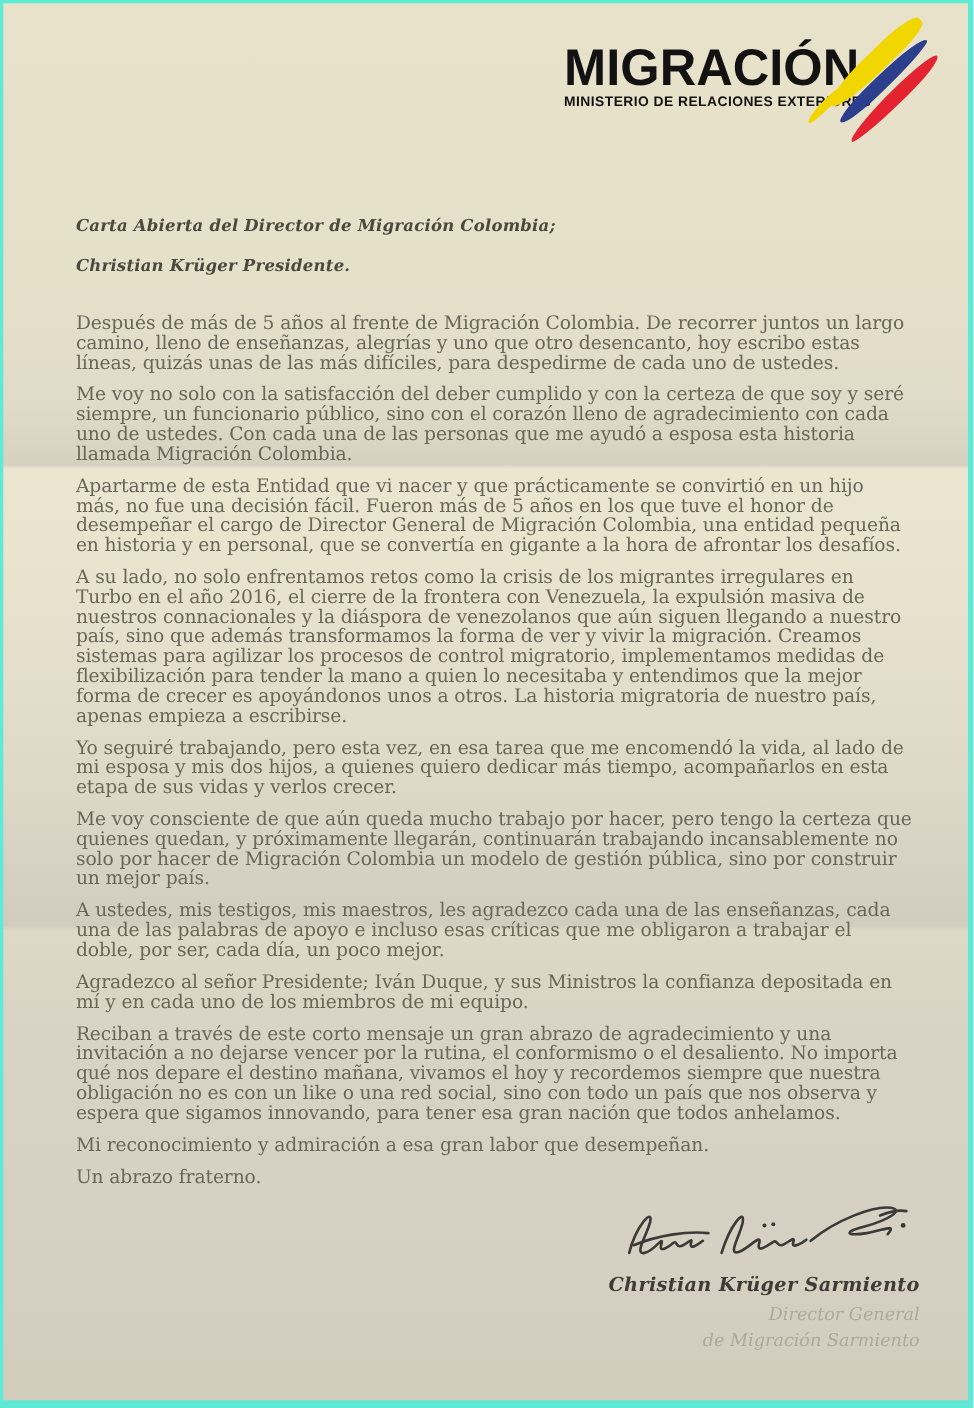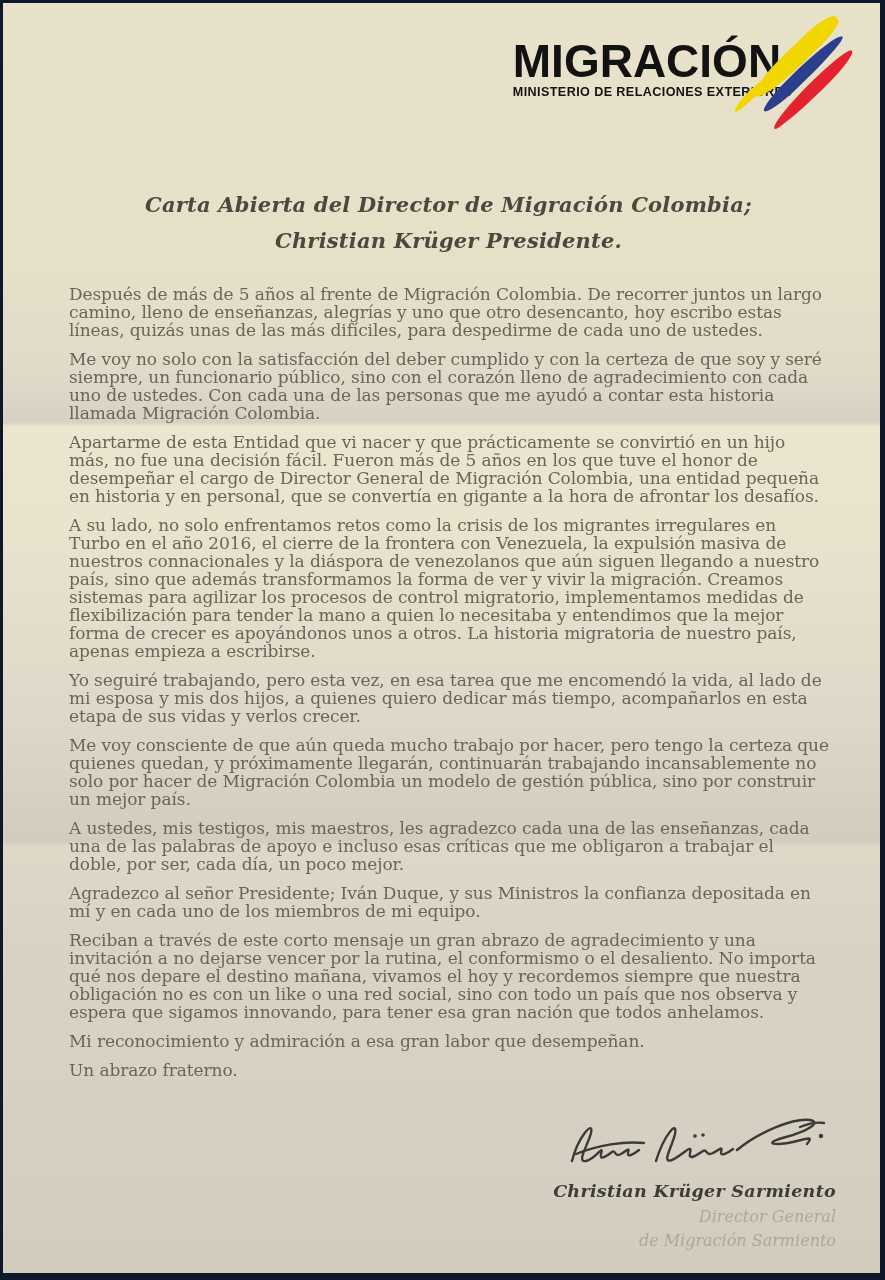--- a/index.html
+++ b/index.html
@@ -3,21 +3,21 @@
 <meta charset="utf-8">
 <style>
   * { margin: 0; padding: 0; box-sizing: border-box; }
   html, body { background: #ffffff; }
   body { font-family: "DejaVu Serif", "Liberation Serif", serif; }
 
   .photo {
     position: relative;
     width: 885px;
     height: 1280px;
-    background: #0f172a;
+    background: #5eead4;
     padding: 3px 5px 7px 3px;
     overflow: hidden;
   }
 
   
   .paper {
     position: relative;
     width: 100%;
     height: 100%;
     background: linear-gradient(180deg,
@@ -90,42 +90,41 @@
   .flag .s-yellow2 {
     top: 66px; left: -16px; width: 46px; height: 8px;
     border-radius: 60% 40% 50% 50% / 70% 50% 60% 40%;
   }
 
   
   .letter-title {
     margin: 88px 52px 0 66px;
     font-style: italic;
     font-weight: bold;
-    font-size: 21px;
+    font-size: 15px;
     line-height: 36px;
     color: #4c483f;
     letter-spacing: 0.2px;
-    text-align: center;
   }
 
   
   .letter-body {
     margin: 26px 50px 0 66px;
     color: #6a6557;
     font-size: 17px;
     line-height: 18px;
     letter-spacing: -0.1px;
   }
   .letter-body p { margin-bottom: 11px; }
 
   
   .signature-block {
     position: absolute;
     right: 44px;
-    bottom: 20px;
+    bottom: 42px;
     text-align: right;
   }
   .signature-scribble { margin-right: 4px; }
   .signature-name {
     font-style: italic;
     font-weight: bold;
     font-size: 17.5px;
     color: #3e3c37;
     letter-spacing: 0.3px;
     margin-top: -4px;
@@ -157,21 +156,21 @@
       </div>
     </div>
 
     <div class="letter-title">
       <div>Carta Abierta del Director de Migración Colombia;</div>
       <div>Christian Krüger Presidente.</div>
     </div>
 
     <div class="letter-body">
       <p>Después de más de 5 años al frente de Migración Colombia. De recorrer juntos un largo camino, lleno de enseñanzas, alegrías y uno que otro desencanto, hoy escribo estas líneas, quizás unas de las más difíciles, para despedirme de cada uno de ustedes.</p>
-      <p>Me voy no solo con la satisfacción del deber cumplido y con la certeza de que soy y seré siempre, un funcionario público, sino con el corazón lleno de agradecimiento con cada uno de ustedes. Con cada una de las personas que me ayudó a contar esta historia llamada Migración Colombia.</p>
+      <p>Me voy no solo con la satisfacción del deber cumplido y con la certeza de que soy y seré siempre, un funcionario público, sino con el corazón lleno de agradecimiento con cada uno de ustedes. Con cada una de las personas que me ayudó a esposa esta historia llamada Migración Colombia.</p>
       <p>Apartarme de esta Entidad que vi nacer y que prácticamente se convirtió en un hijo más, no fue una decisión fácil. Fueron más de 5 años en los que tuve el honor de desempeñar el cargo de Director General de Migración Colombia, una entidad pequeña en historia y en personal, que se convertía en gigante a la hora de afrontar los desafíos.</p>
       <p>A su lado, no solo enfrentamos retos como la crisis de los migrantes irregulares en Turbo en el año 2016, el cierre de la frontera con Venezuela, la expulsión masiva de nuestros connacionales y la diáspora de venezolanos que aún siguen llegando a nuestro país, sino que además transformamos la forma de ver y vivir la migración. Creamos sistemas para agilizar los procesos de control migratorio, implementamos medidas de flexibilización para tender la mano a quien lo necesitaba y entendimos que la mejor forma de crecer es apoyándonos unos a otros. La historia migratoria de nuestro país, apenas empieza a escribirse.</p>
       <p>Yo seguiré trabajando, pero esta vez, en esa tarea que me encomendó la vida, al lado de mi esposa y mis dos hijos, a quienes quiero dedicar más tiempo, acompañarlos en esta etapa de sus vidas y verlos crecer.</p>
       <p>Me voy consciente de que aún queda mucho trabajo por hacer, pero tengo la certeza que quienes quedan, y próximamente llegarán, continuarán trabajando incansablemente no solo por hacer de Migración Colombia un modelo de gestión pública, sino por construir un mejor país.</p>
       <p>A ustedes, mis testigos, mis maestros, les agradezco cada una de las enseñanzas, cada una de las palabras de apoyo e incluso esas críticas que me obligaron a trabajar el doble, por ser, cada día, un poco mejor.</p>
       <p>Agradezco al señor Presidente; Iván Duque, y sus Ministros la confianza depositada en mí y en cada uno de los miembros de mi equipo.</p>
       <p>Reciban a través de este corto mensaje un gran abrazo de agradecimiento y una invitación a no dejarse vencer por la rutina, el conformismo o el desaliento. No importa qué nos depare el destino mañana, vivamos el hoy y recordemos siempre que nuestra obligación no es con un like o una red social, sino con todo un país que nos observa y espera que sigamos innovando, para tener esa gran nación que todos anhelamos.</p>
       <p>Mi reconocimiento y admiración a esa gran labor que desempeñan.</p>
       <p>Un abrazo fraterno.</p>
     </div>

